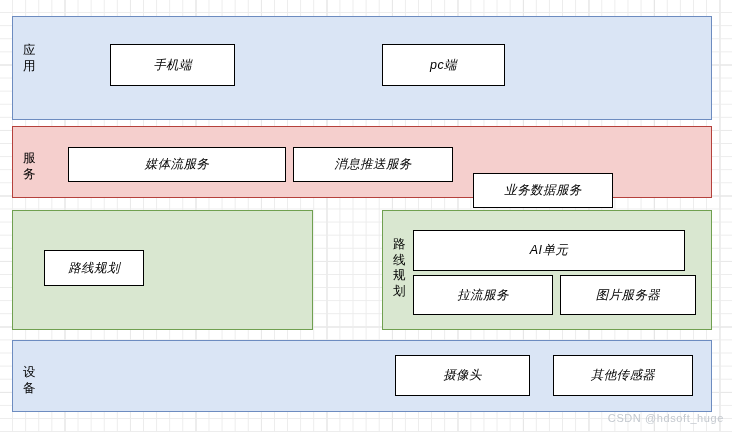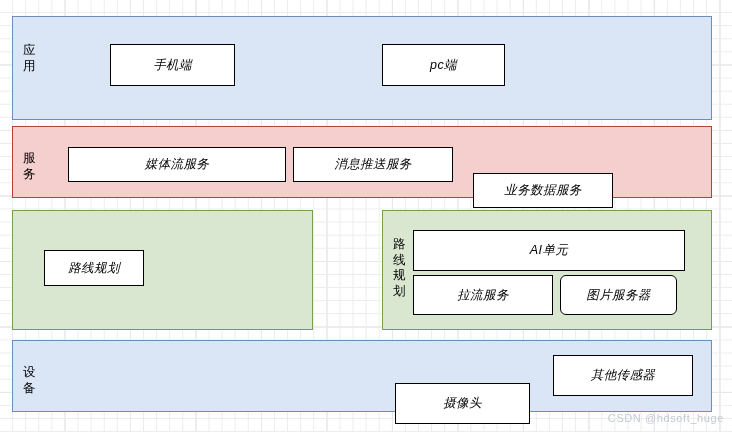--- a/index.html
+++ b/index.html
@@ -110,26 +110,26 @@
 
 
   <div class="layer layer-green" style="left:382px; top:210px; width:330px; height:120px;">
   </div>
   <div class="layer-label" style="left:384px; top:237px; width:22px; line-height:1.25;">路线规划</div>
 
   <div class="node" style="left:413px; top:222px; width:272px; height:41px;margin-top:8px;">AI单元</div>
 
   <div class="node" style="left:413px; top:275px; width:140px; height:40px;">拉流服务</div>
 
-  <div class="node" style="left:560px; top:275px; width:117px; height:40px;border-radius:6px;">图片服务器</div>
+  <div class="node" style="left:560px; top:275px; width:136px; height:40px;">图片服务器</div>
 
   <div class="layer layer-blue" style="left:12px; top:340px; width:700px; height:72px;">
   </div>
   <div class="layer-label" style="left:14px; top:364px; width:22px;">设备</div>
 
 
-  <div class="node" style="left:395px; top:355px; width:135px; height:41px;margin-top:28px;">摄像头</div>
+  <div class="node" style="left:395px; top:355px; width:135px; height:41px;">摄像头</div>
 
   <div class="node" style="left:553px; top:355px; width:140px; height:41px;">其他传感器</div>
 
   <div class="watermark" style="right:8px; bottom:8px;">CSDN @hdsoft_huge</div>
 
 </div>
 
 </body></html>

